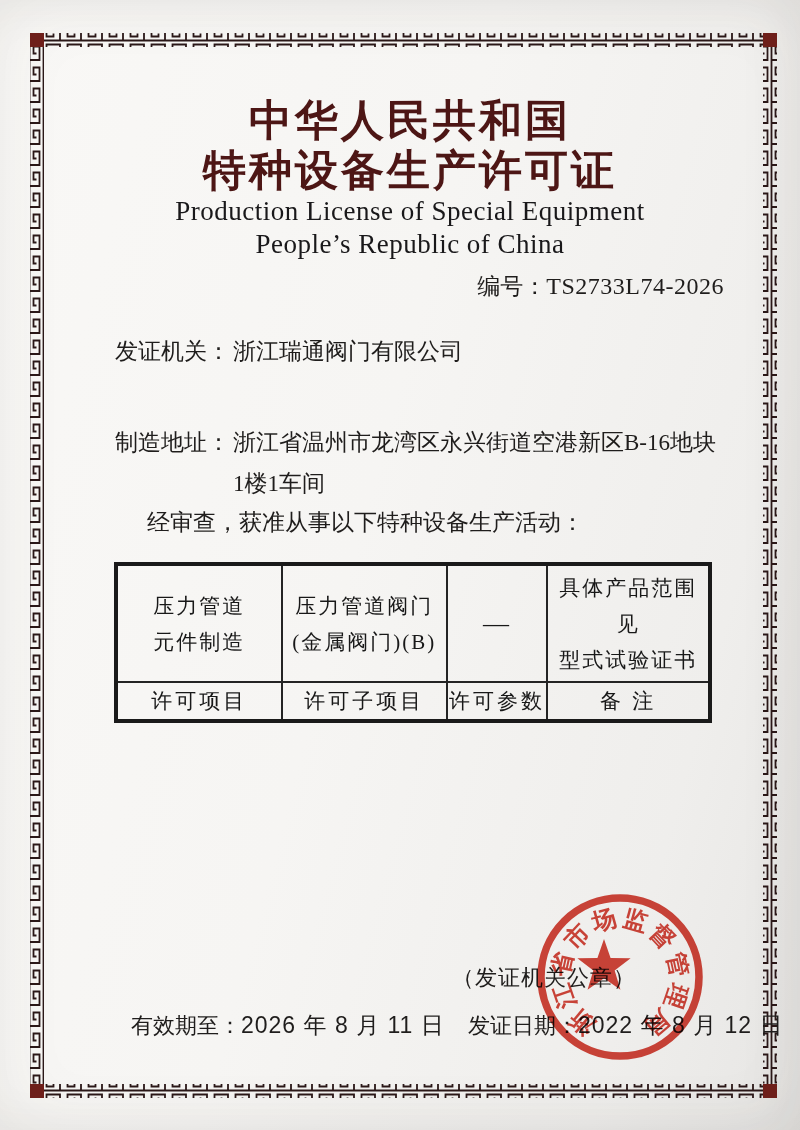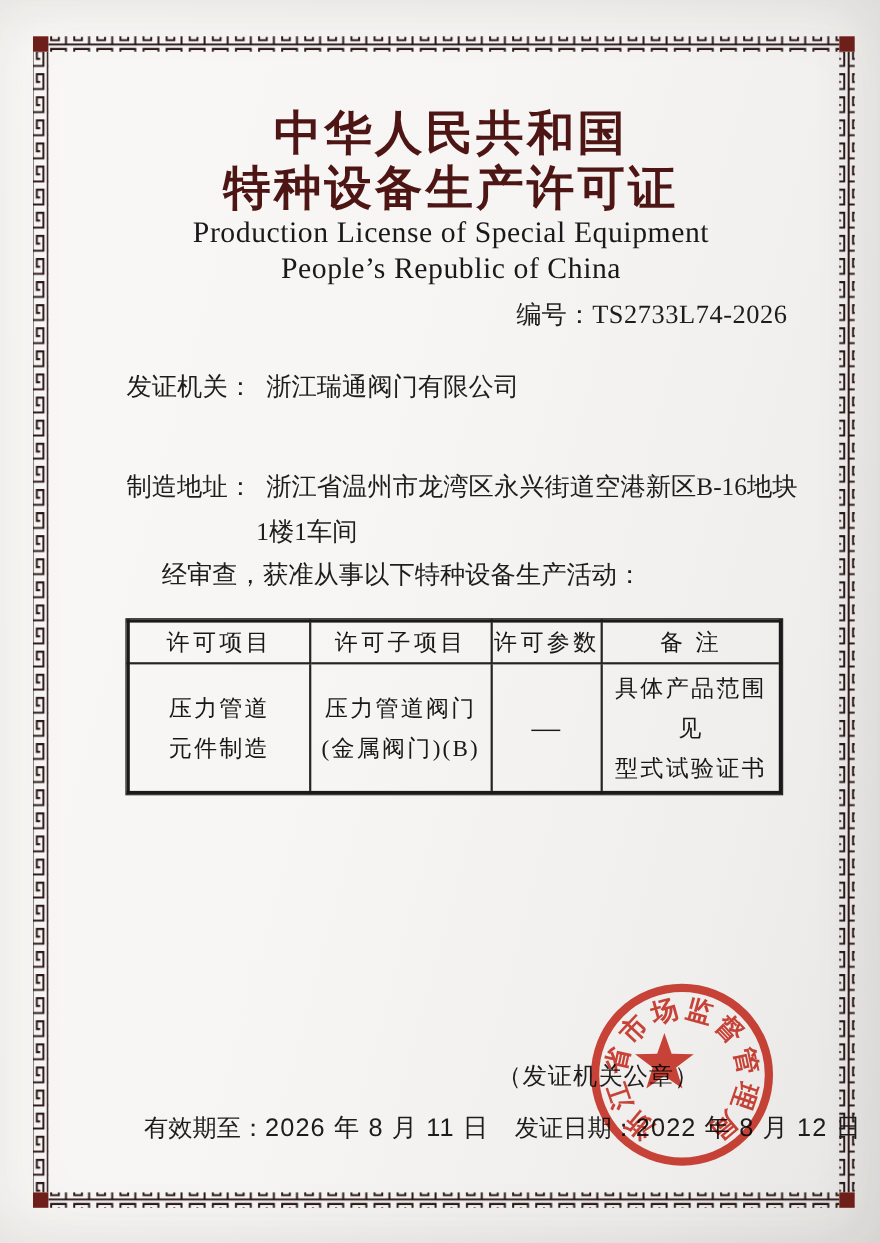--- a/index.html
+++ b/index.html
@@ -18,25 +18,25 @@
   .frame{position:absolute;left:0;top:0;}
   .abs{position:absolute;}
   .center-line{position:absolute;left:0;width:820px;text-align:center;}
   .title-cn{
     font-weight:700;color:#4d1615;font-size:43px;letter-spacing:3px;
     font-family:"Liberation Serif",serif;
   }
   .title-en{
     font-size:27px;color:#19181a;font-family:"Liberation Serif",serif;letter-spacing:.5px;
   }
-  .license-line{top:271px;right:96px;font-size:23px;text-align:right;}
+  .license-line{top:271px;right:88px;font-size:23px;text-align:right;}
   .license-line .num{font-family:"Liberation Serif",serif;font-size:24px;letter-spacing:.5px;}
   .field{left:115px;font-size:23px;white-space:nowrap;}
   .field .lbl{display:inline-block;min-width:117px;}
-  .field .val{margin-left:10px;}
+  .field .val{margin-left:1px;}
   .addr2{left:233px;font-size:23px;}
   .intro{left:147px;font-size:23px;}
   table.lic{
     position:absolute;left:115px;top:563px;width:596px;
     border-collapse:collapse;table-layout:fixed;
     font-size:21px;color:#181818;
   }
   table.lic th,table.lic td{
     border:2px solid #242424;text-align:center;vertical-align:middle;
     font-weight:400;padding:0;
@@ -99,39 +99,39 @@
 
   <table class="lic">
     <colgroup>
         <col class="c1">
         <col class="c2">
         <col class="c3">
         <col class="c4">
       </colgroup>
     <tbody>
         <tr>
-      <th>许可项目</th>
-      <th>许可子项目</th>
-      <th>许可参数</th>
-      <th>备 注</th>
-    </tr>
-    <tr>
       <td>
         <div>压力管道</div>
         <div>元件制造</div>
       </td>
       <td>
         <div>压力管道阀门</div>
         <div>(金属阀门)(B)</div>
       </td>
       <td class="dash-cell">—</td>
       <td>
         <div>具体产品范围见</div>
         <div>型式试验证书</div>
       </td>
+    </tr>
+    <tr>
+      <th>许可项目</th>
+      <th>许可子项目</th>
+      <th>许可参数</th>
+      <th>备 注</th>
     </tr>
   </tbody>
     </table>
 
   <div class="abs footer-line seal-note">（发证机关公章）</div>
   <div class="abs footer-line valid">
     <span>有效期至：</span><span class="dval">2026 年 8 月 11 日</span>
   </div>
   <div class="abs footer-line issue">
     <span>发证日期：</span><span class="dval">2022 年 8 月 12 日</span>

